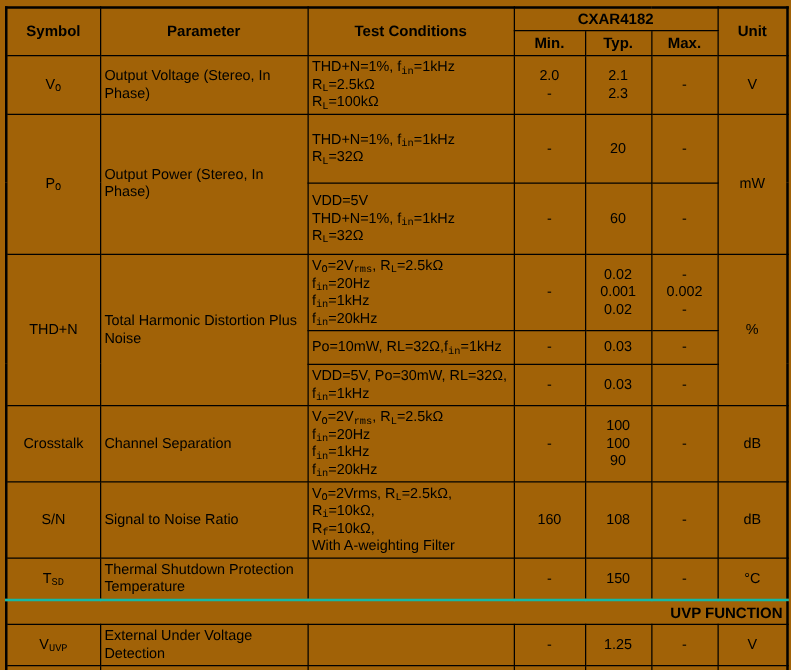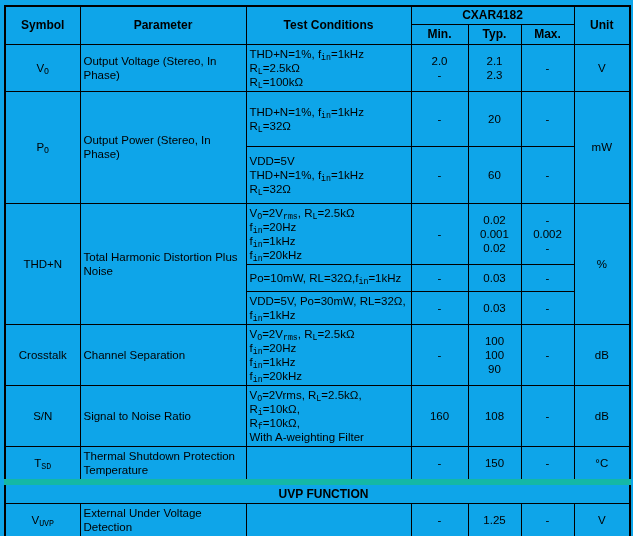--- a/index.html
+++ b/index.html
@@ -7,21 +7,21 @@
     padding: 0;
     background: #ffffff;
     color: #000000;
     font-family: "Liberation Sans", sans-serif;
   }
   .page {
     width: 633px;
     height: 536px;
     box-sizing: border-box;
     padding: 5px 0 0 4px;
-    background: #0ea5e9;
+    background: #a16207;
   }
   table.spec {
     border-collapse: collapse;
     table-layout: fixed;
     width: 625px;
     border: 2px solid #000;
   }
   table.spec th,
   table.spec td {
     border: 1px solid #000;
@@ -48,23 +48,23 @@
   td.l { text-align: left; padding-left: 6px; padding-right: 4px; }
   sub {
     font-size: 0.72em;
     line-height: 0;
     vertical-align: -0.22em;
     font-family: Liberation Mono, monospace;
   }
   tr.section-row td {
     font-weight: bold;
     font-size: 12px;
-    text-align: center;
+    text-align: right;
     padding-left: 15px;
-    border-top: 6px solid #14b8a6;
+    border-top: 2px solid #14b8a6;
   }
 </style>
 </head>
 <body>
 
 <div class="page">
   <table class="spec">
     <colgroup>
       <col style="width:75px">
       <col style="width:166px">

